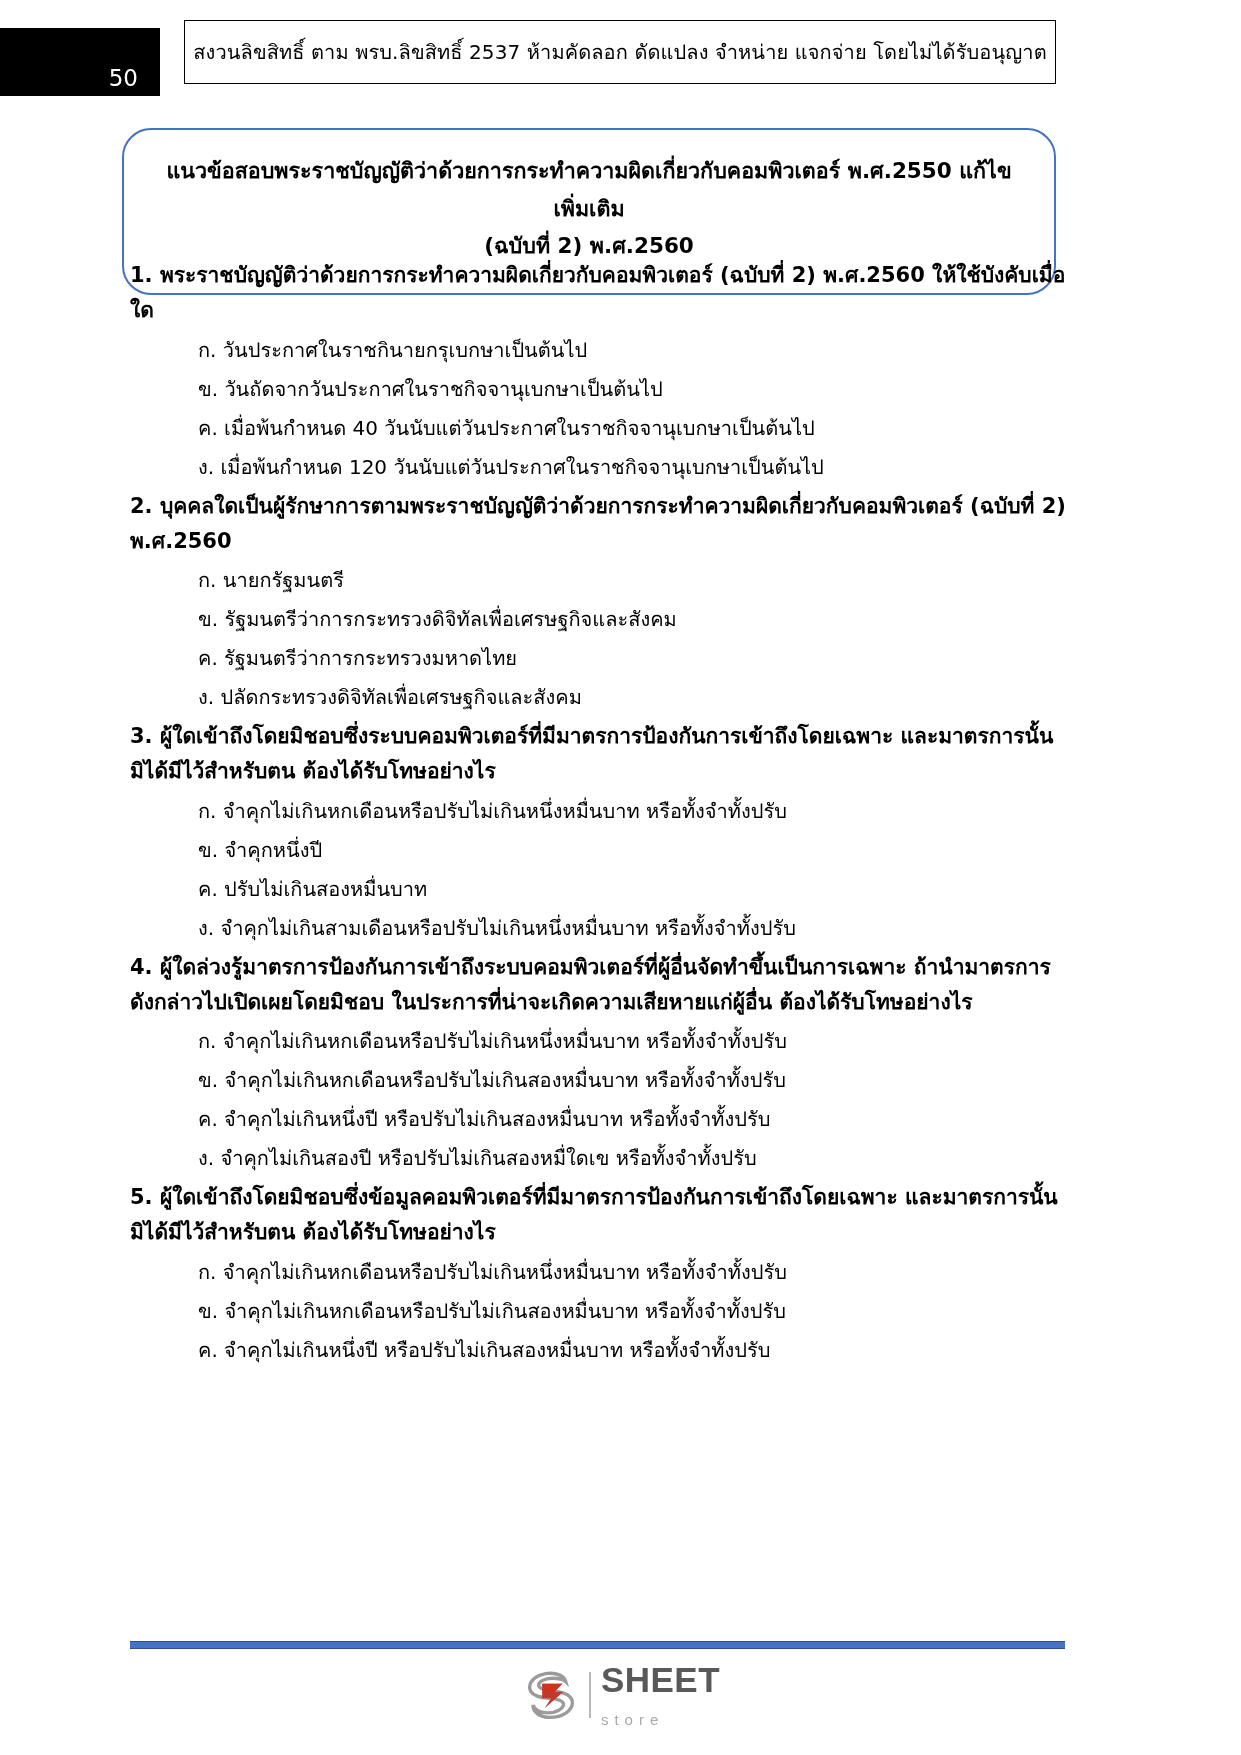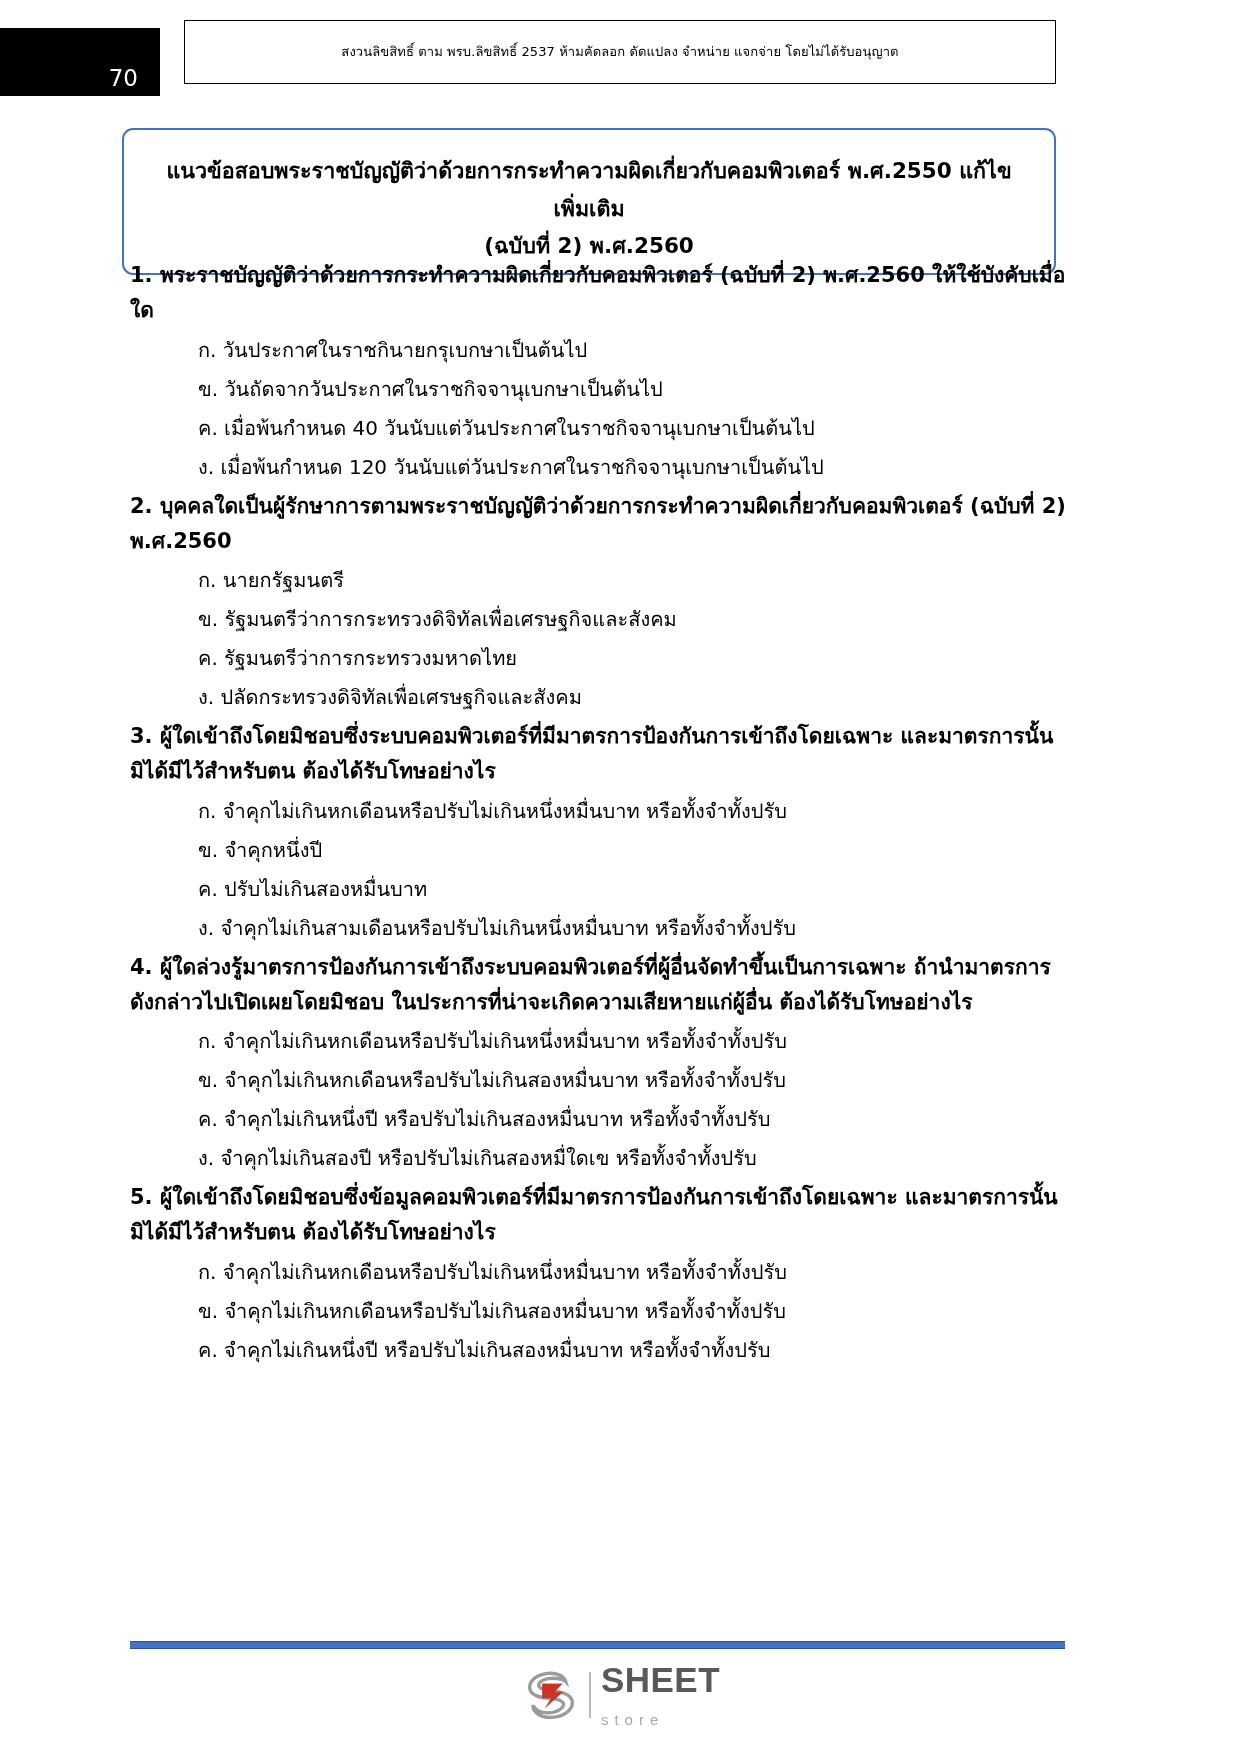--- a/index.html
+++ b/index.html
@@ -51,36 +51,36 @@
     width: 872px;
     height: 64px;
     border: 1.5px solid #000000;
     background: #ffffff;
     box-sizing: border-box;
     display: flex;
     align-items: center;
     justify-content: center;
   }
   .copyright-text {
-    font-size: 13px;
+    font-size: 20px;
     line-height: 1.2;
     white-space: nowrap;
     letter-spacing: 0.1px;
   }
 
   
   .title-box {
     position: absolute;
     top: 128px;
     left: 122px;
     width: 934px;
     box-sizing: border-box;
     border: 2.5px solid #4472c4;
-    border-radius: 11px;
-    padding: 22px 34px 8px 34px;
+    border-radius: 29px;
+    padding: 22px 34px 28px 34px;
     text-align: center;
   }
   .title-line {
     font-weight: bold;
     font-size: 21.5px;
     line-height: 1.75;
   }
 
   
   .content {
@@ -163,21 +163,21 @@
     margin-top: 15px;
   }
 </style>
 </head>
 <body>
 
 <div class="page">
 
   <div class="header-band">
     <div class="page-number-block">
-      <span>70</span>
+      <span>50</span>
     </div>
     <div class="copyright-box">
       <span class="copyright-text">สงวนลิขสิทธิ์ ตาม พรบ.ลิขสิทธิ์ 2537 ห้ามคัดลอก ดัดแปลง จำหน่าย แจกจ่าย โดยไม่ได้รับอนุญาต</span>
     </div>
   </div>
 
   <div class="title-box">
     <div class="title-line">แนวข้อสอบพระราชบัญญัติว่าด้วยการกระทำความผิดเกี่ยวกับคอมพิวเตอร์ พ.ศ.2550 แก้ไขเพิ่มเติม</div>
     <div class="title-line">(ฉบับที่ 2) พ.ศ.2560</div>
   </div>

